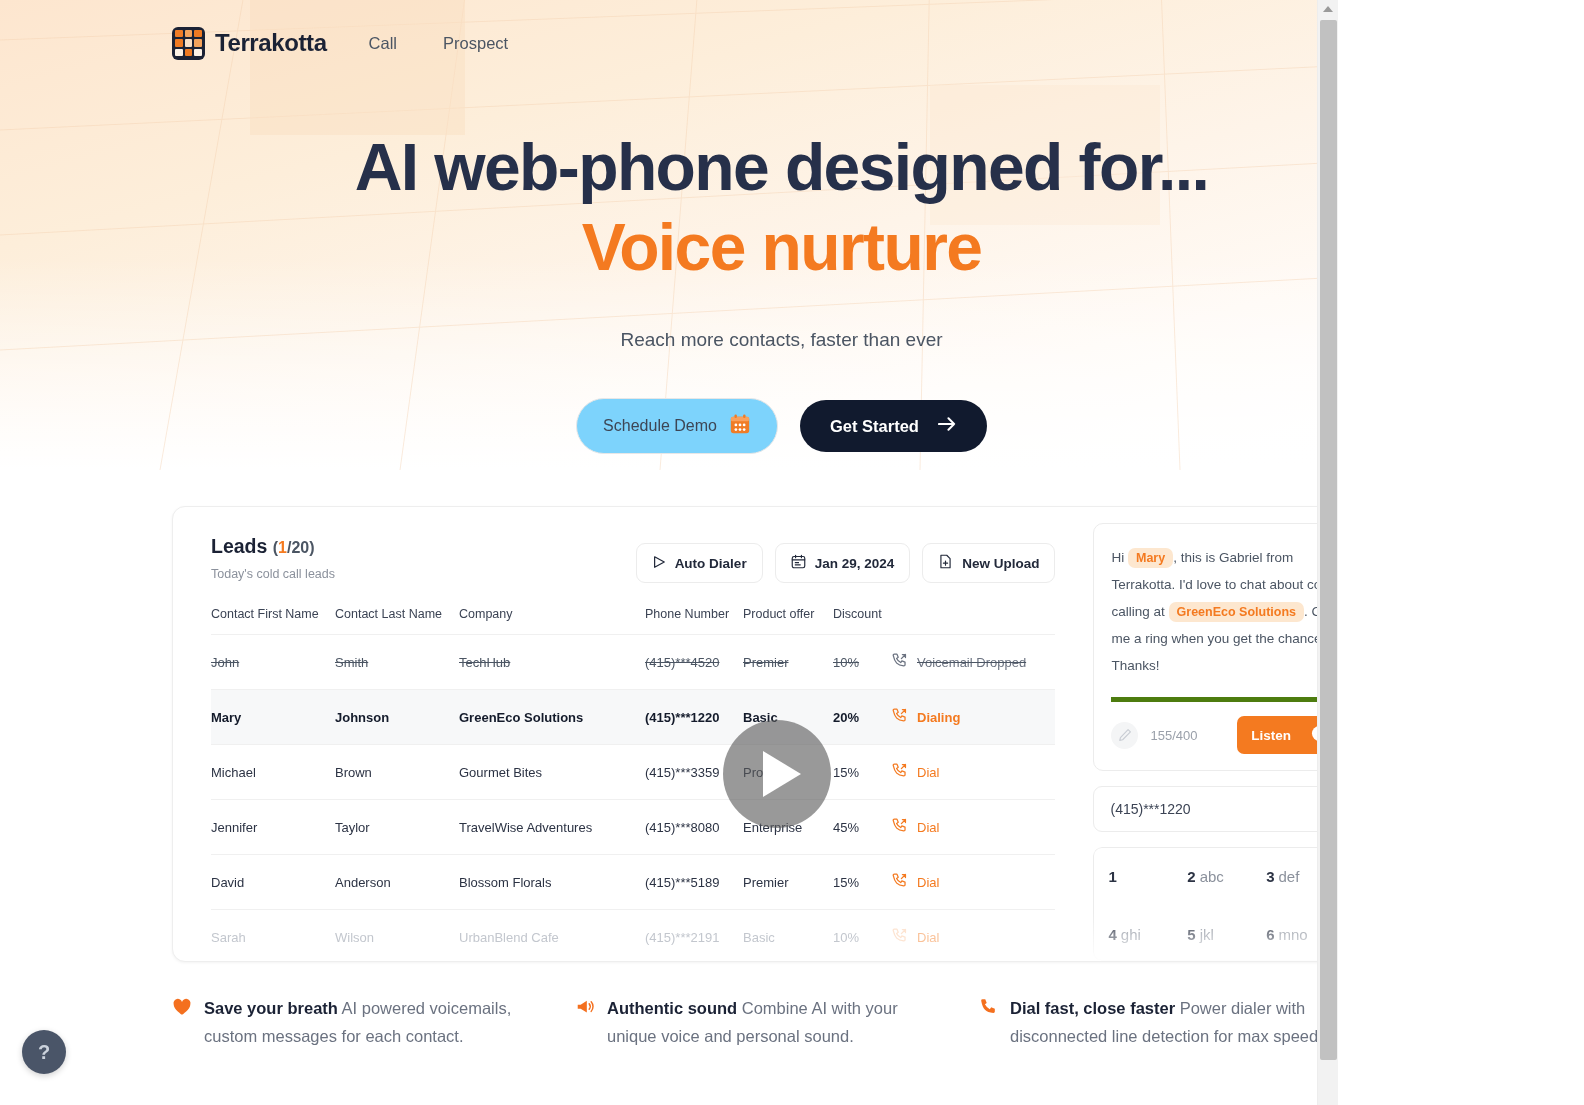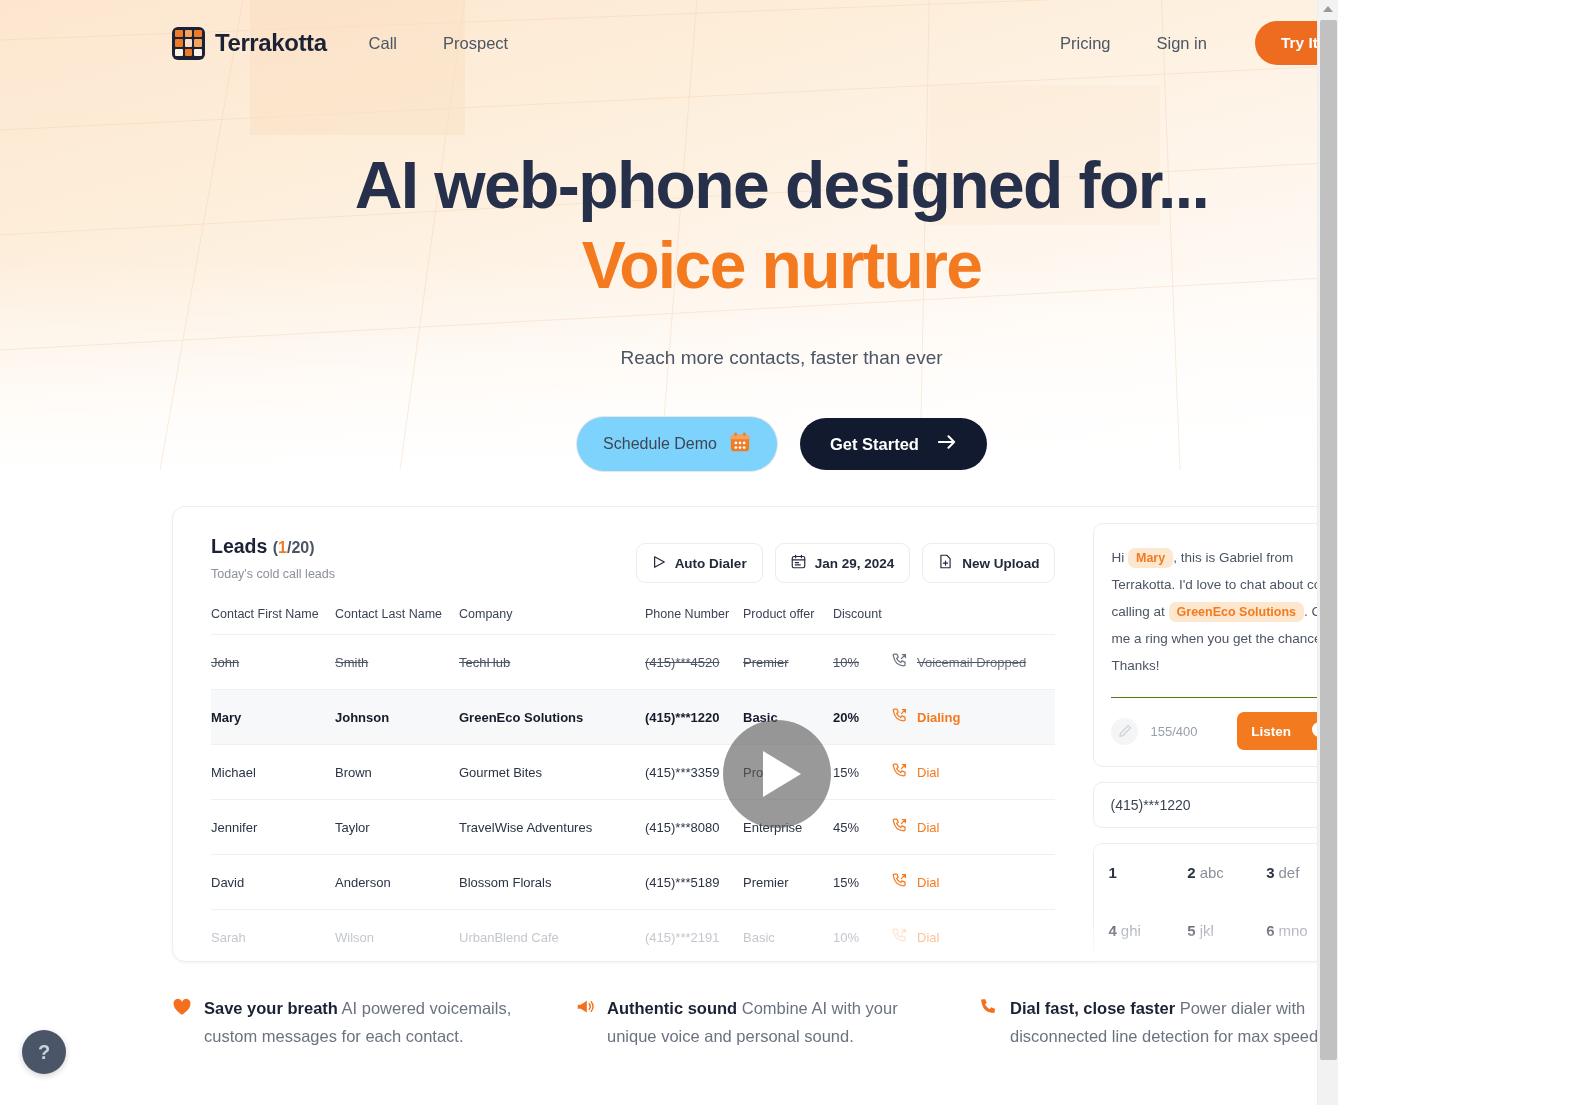--- a/index.html
+++ b/index.html
@@ -73,21 +73,21 @@
   }
   .btn-try {
     background: #ee6c1f; color: #fff;
     font-size: 15.5px; font-weight: bold;
     border: none; border-radius: 999px;
     padding: 13px 26px; cursor: pointer;
     margin-left: 2px;
   }
   
   .hero {
-    position: absolute; left: 0; top: 150px;
+    position: absolute; left: 0; top: 132px;
     width: 1563px; text-align: center;
   }
   .headline-1 {
     font-size: 66px; font-weight: bold; color: #26304a;
     letter-spacing: -1.6px; line-height: 1.08;
   }
   .headline-2 {
     font-size: 66px; font-weight: bold; color: #f47a20;
     letter-spacing: -1.6px; line-height: 1.18; margin-top: 6px;
   }
@@ -174,21 +174,21 @@
   .msg-card {
     border: 1px solid #ececec; border-radius: 10px;
     padding: 20px 17px 16px 17px; background: #fff;
   }
   .msg-text { font-size: 13.5px; line-height: 2.0; color: #4b5563; }
   .chip {
     background: #fde7cf; color: #f47a20; font-weight: bold;
     border-radius: 7px; padding: 3px 8px; font-size: 12.5px;
   }
   .msg-foot {
-    margin-top: 18px; border-top: 1px solid #4d7c0f;
+    margin-top: 18px; border-top: 5px solid #4d7c0f;
     padding-top: 14px; display: flex; align-items: center; gap: 12px;
   }
   .pencil-circle {
     width: 27px; height: 27px; border-radius: 50%;
     background: #f4f5f6; display: flex; align-items: center; justify-content: center;
   }
   .char-count { font-size: 13px; color: #9aa0aa; }
   .btn-listen {
     margin-left: auto; display: flex; align-items: center; gap: 20px;
     background: #f47a20; color: #fff; border: none; border-radius: 7px;
@@ -262,25 +262,20 @@
           <i style="background:#f4a35c"></i>
         <i style="background:#fdf2e6"></i>
           <i style="background:#ef7a22"></i>
           <i style="background:#fdf2e6"></i>
       </div>
       <span class="brand-name">Terrakotta</span>
     </div>
     <div class="nav-left-links">
       <a class="nav-link" href="#">Call</a>
       <a class="nav-link" href="#">Prospect</a>
-    </div>
-    <div class="nav-right">
-      <a class="nav-link" href="#">Pricing</a>
-      <a class="nav-link" href="#">Sign in</a>
-      <button class="btn-try">Try It Out</button>
     </div>
   </div>
 
   <div class="hero">
     <div class="headline-1">AI web-phone designed for...</div>
     <div class="headline-2">Voice nurture</div>
     <div class="subhead">Reach more contacts, faster than ever</div>
     <div class="cta-row">
       <button class="btn-demo">
         <span>Schedule Demo</span>

